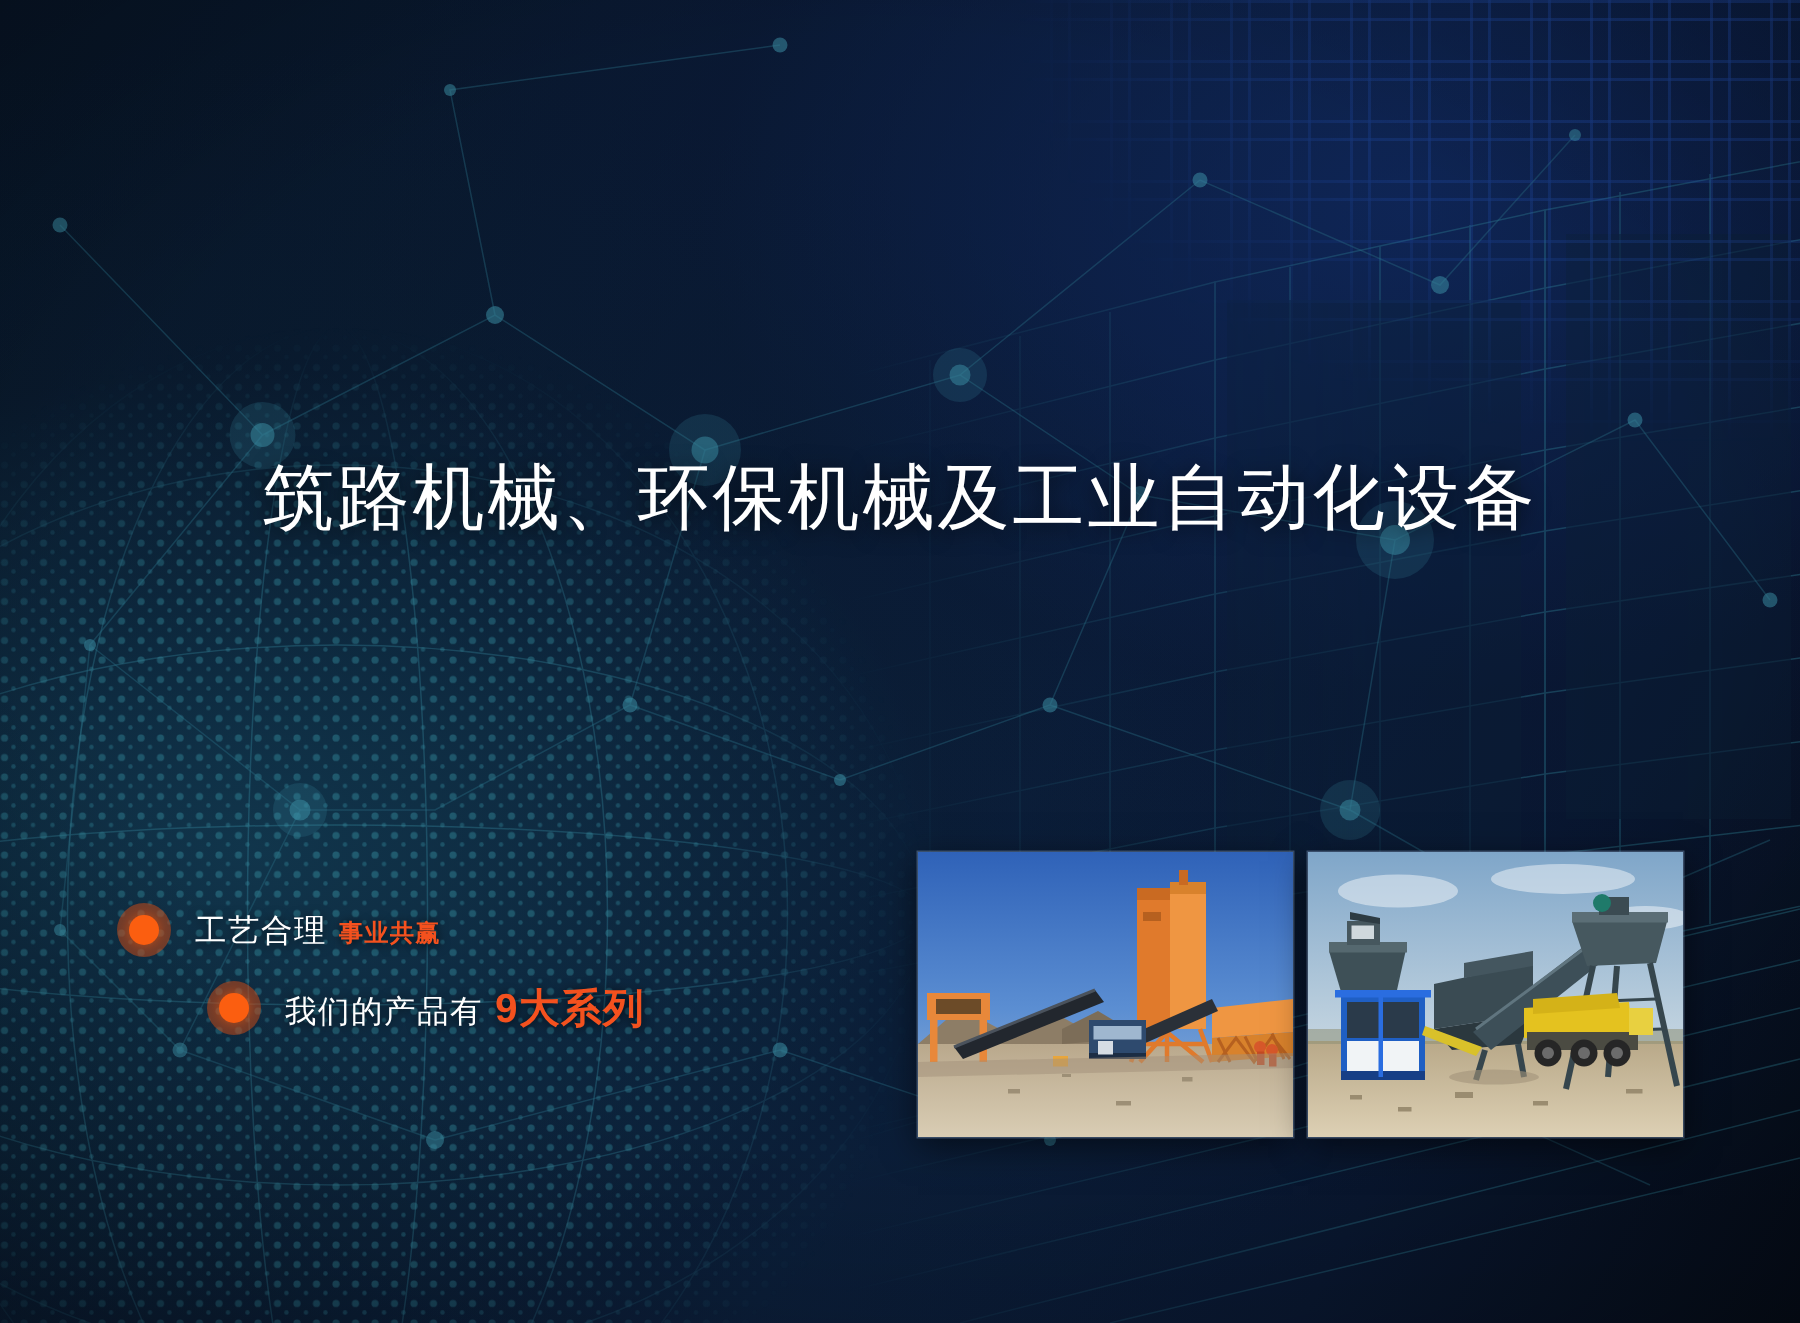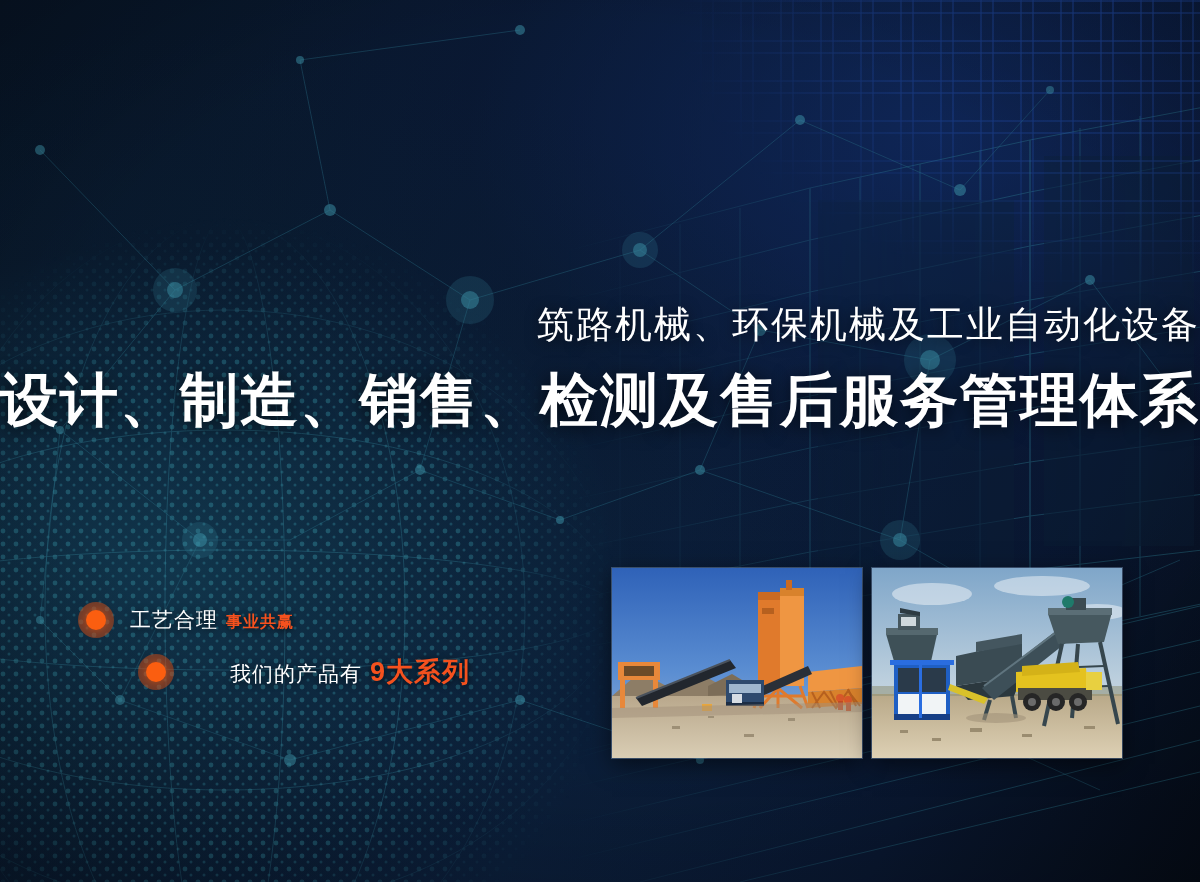--- a/index.html
+++ b/index.html
@@ -41,36 +41,36 @@
   }
   .globe{left:-170px;top:215px;width:790px;height:790px;right:auto;bottom:auto;}
   .netlines{inset:0;opacity:.85;}
   .vignette{
     inset:0;
     background:radial-gradient(120% 110% at 50% 45%, rgba(0,0,0,0) 38%, rgba(0,0,0,.45) 82%, rgba(0,0,0,.70) 100%);
   }
 
   
   .subtitle{
-    position:absolute;left:0;right:0;top:300px;text-align:right;
-    color:#ffffff;font-size:37px;letter-spacing:2px;font-weight:400;
+    position:absolute;left:0;right:0;top:300px;text-align:center;
+    color:#ffffff;font-size:48px;letter-spacing:2px;font-weight:400;
     text-shadow:0 2px 14px rgba(0,0,0,.65);
     white-space:nowrap;
   }
   .headline{
     position:absolute;left:0;right:0;top:362px;text-align:center;
     color:#ffffff;font-size:58px;font-weight:700;letter-spacing:2px;
     text-shadow:0 3px 18px rgba(0,0,0,.7);
     white-space:nowrap;
   }
 
   
   .bullets{position:absolute;left:78px;top:596px;width:520px;}
   .bullet-row{position:relative;display:flex;align-items:center;height:48px;margin-bottom:4px;}
-  .bullet-row.indent{padding-left:60px;gap:40px;}
+  .bullet-row.indent{padding-left:60px;}
   .dot{
     position:relative;flex:0 0 auto;width:36px;height:36px;border-radius:50%;
     background:rgba(195,72,24,.55);
     display:flex;align-items:center;justify-content:center;
   }
   .dot::after{
     content:"";width:20px;height:20px;border-radius:50%;
     background:#fb5e10;box-shadow:0 0 8px rgba(251,94,16,.55);
   }
   .btext{margin-left:16px;color:#ffffff;font-size:21px;letter-spacing:1px;white-space:nowrap;
@@ -226,21 +226,20 @@
           <circle cx="900" cy="540" r="20"></circle>
         <circle cx="200" cy="540" r="18"></circle>
           <circle cx="640" cy="250" r="18"></circle>
       </g>
     </svg>
   </div>
 
   <div class="layer vignette"></div>
 
   <div class="subtitle">筑路机械、环保机械及工业自动化设备</div>
-  <div class="headline">设计、制造、销售、检测及售后服务管理体系</div>
 
   <div class="bullets">
 
     <div class="bullet-row">
       <span class="dot"></span>
       <span class="btext">
         <span>工艺合理</span><span class="hl">事业共赢</span>
       </span>
     </div>
 

